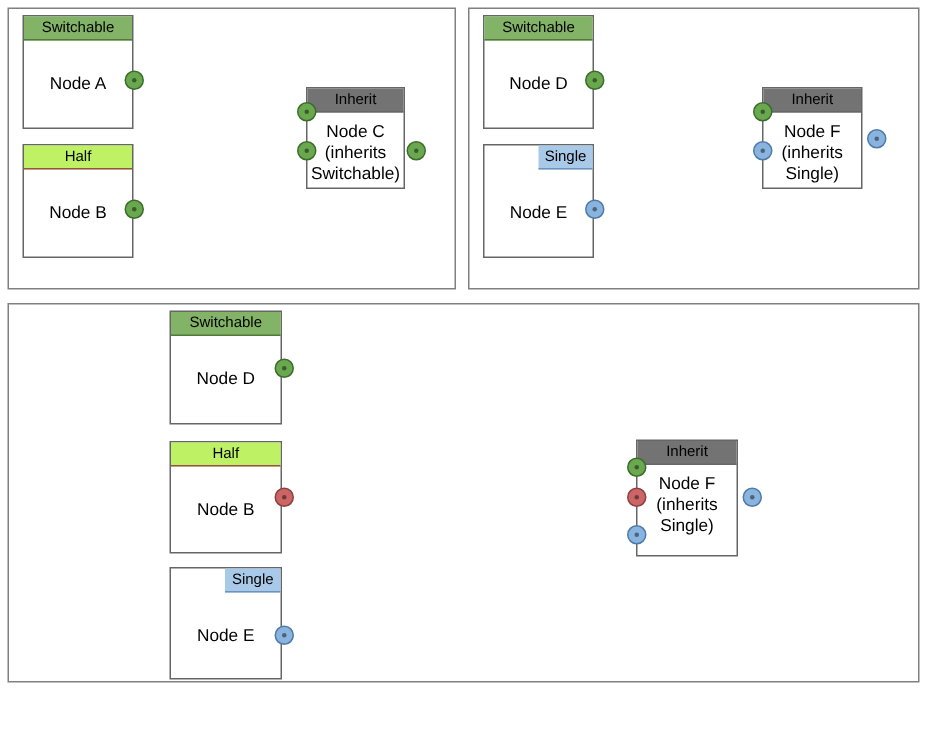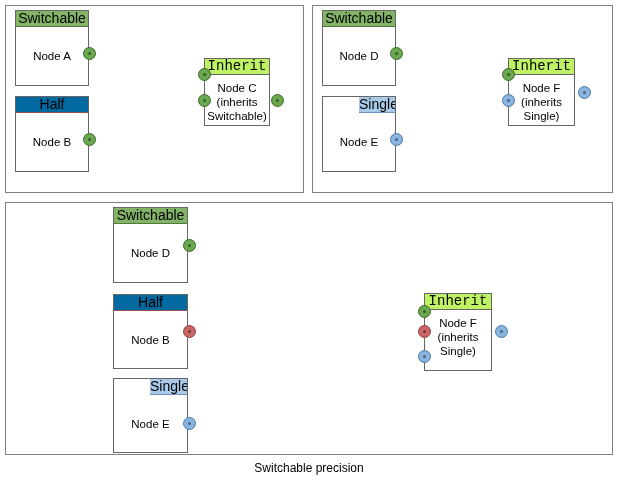--- a/index.html
+++ b/index.html
@@ -37,30 +37,30 @@
     border: 1px solid #666666;
     background: #ffffff;
   }
   .node-header {
     position: absolute;
     left: 0; top: 0;
     right: 0;
     height: 16px;
     box-sizing: border-box;
     border-bottom: 1px solid #666666;
-    font-size: 14px;
+    font-size: 10px;
     line-height: 15px;
     text-align: center;
     white-space: nowrap;
     overflow: hidden;
   }
   .hdr-switchable { background: #82b366; border-bottom-color: #4f7a3a; }
-  .hdr-half       { background: #0369a1; border-bottom-color: #99504b; }
+  .hdr-half       { background: #bef264; border-bottom-color: #99504b; }
   .hdr-single     { background: #a9c9e9; border-bottom-color: #6c93bd; margin-left: 36px; }
-  .hdr-inherit    { background: #bef264; border-bottom-color: #666666; font-family: Liberation Mono, monospace; }
+  .hdr-inherit    { background: #737373; border-bottom-color: #666666; }
 
   .node-body {
     position: absolute;
     left: 0; right: 0;
     top: 16px; bottom: 0;
     display: flex;
     align-items: center;
     justify-content: center;
     text-align: center;
     font-size: 11.5px;
@@ -209,15 +209,14 @@
         <div>(inherits</div>
         <div>Single)</div>
       </div>
     </div>
   </div>
   <div class="port port-green" style="left:418px;top:305px;"></div>
   <div class="port port-red" style="left:418px;top:325px;"></div>
   <div class="port port-blue" style="left:418px;top:350px;"></div>
   <div class="port port-blue" style="left:495px;top:325px;"></div>
 
-  <div class="caption">Switchable precision</div>
 
 </div>
 
 </body></html>

